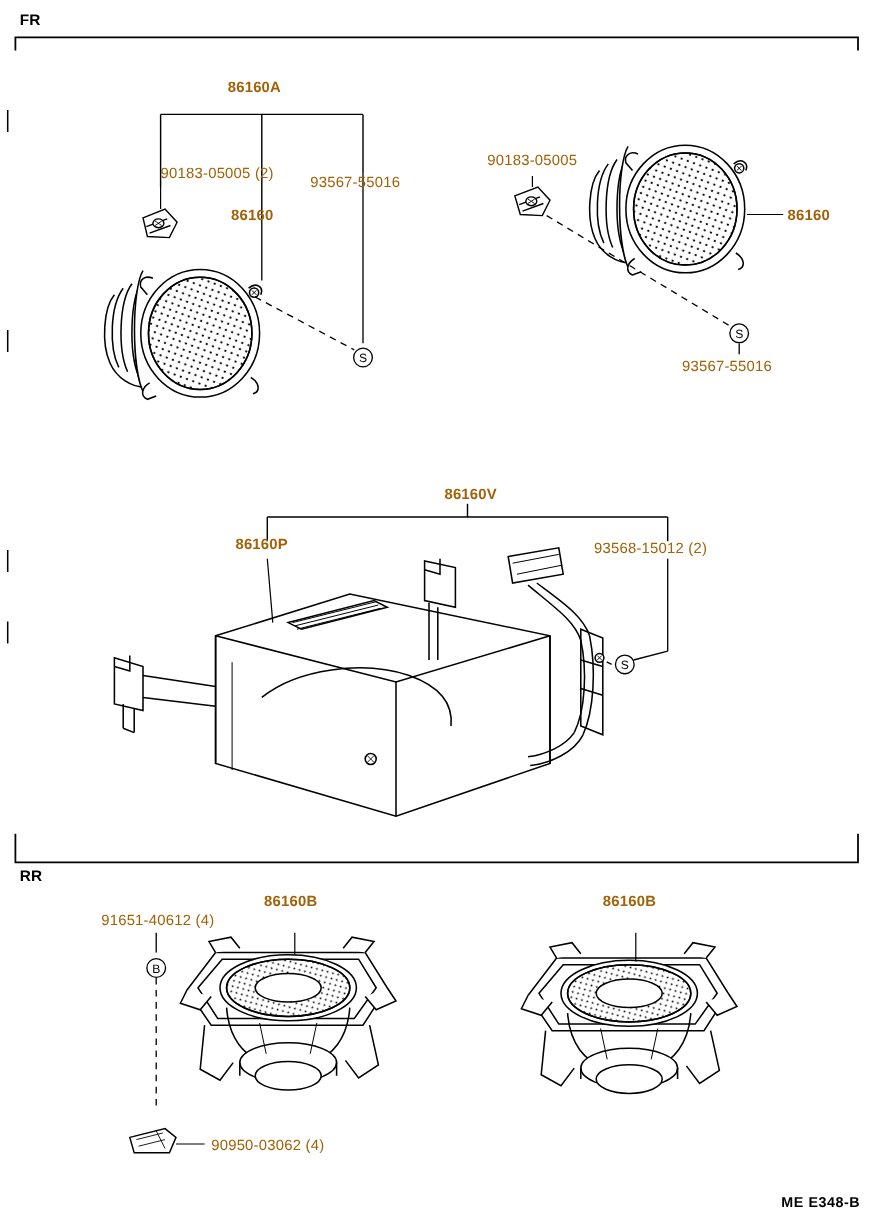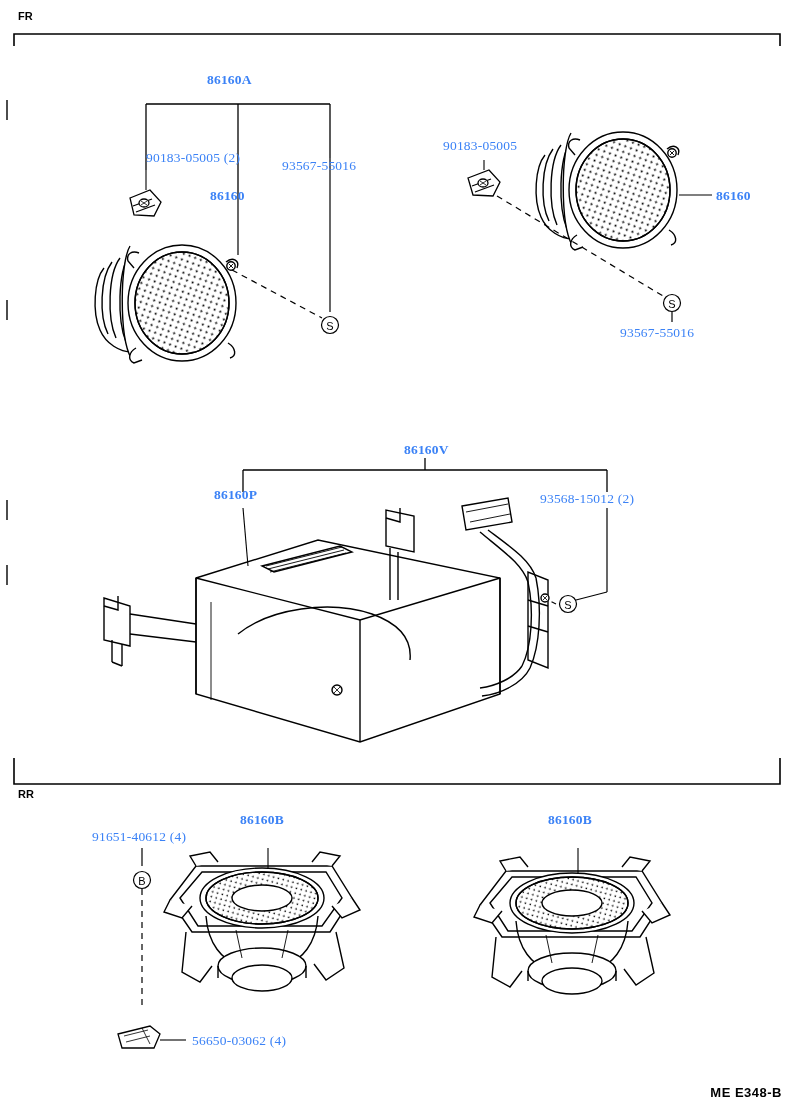--- a/index.html
+++ b/index.html
@@ -25,29 +25,29 @@
     position: absolute;
     left: 0; top: 0;
     width: 800px;
     height: 1114px;
   }
   .lbl {
     position: absolute;
     font-size: 13.5px;
     letter-spacing: 0.2px;
     white-space: nowrap;
-    color: #3b82f6;
-    font-family: Liberation Serif, serif;
+    color: #a16207;
+    font-family: Liberation Sans, sans-serif;
   }
   .lbl.bold {
     font-weight: bold;
   }
   .section-tag {
     position: absolute;
-    font-size: 11px;
+    font-size: 14px;
     font-weight: bold;
     font-family: "Liberation Sans", sans-serif;
   }
   .footer-code {
     position: absolute;
     right: 18px;
     bottom: 14px;
     font-size: 13px;
     font-weight: bold;
     letter-spacing: 0.5px;
@@ -362,17 +362,17 @@
   <div class="lbl bold" style="left:716px; top:188px;">86160</div>
   <div class="lbl" style="left:620px; top:325px;">93567-55016</div>
 
   <div class="lbl bold" style="left:404px; top:442px;">86160V</div>
   <div class="lbl bold" style="left:214px; top:487px;">86160P</div>
   <div class="lbl" style="left:540px; top:491px;">93568-15012 (2)</div>
 
   <div class="lbl" style="left:92px; top:829px;text-align:right;">91651-40612 (4)</div>
   <div class="lbl bold" style="left:240px; top:812px;">86160B</div>
   <div class="lbl bold" style="left:548px; top:812px;">86160B</div>
-  <div class="lbl" style="left:192px; top:1033px;">56650-03062 (4)</div>
+  <div class="lbl" style="left:192px; top:1033px;">90950-03062 (4)</div>
 
   <div class="footer-code">ME E348-B</div>
 
 </div>
 
 </body></html>

